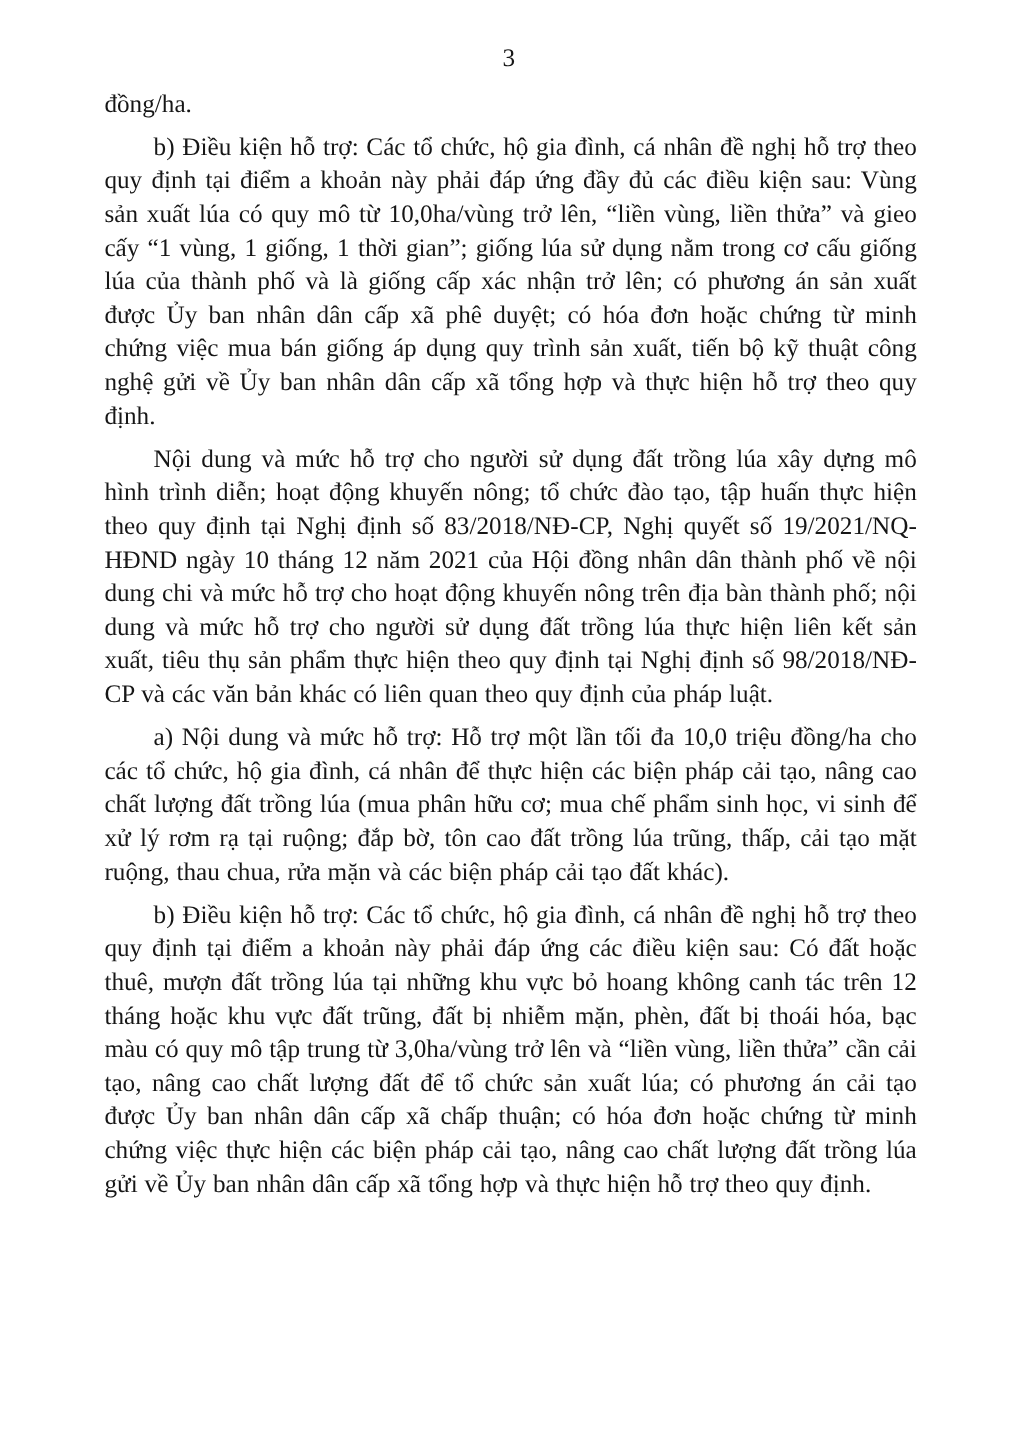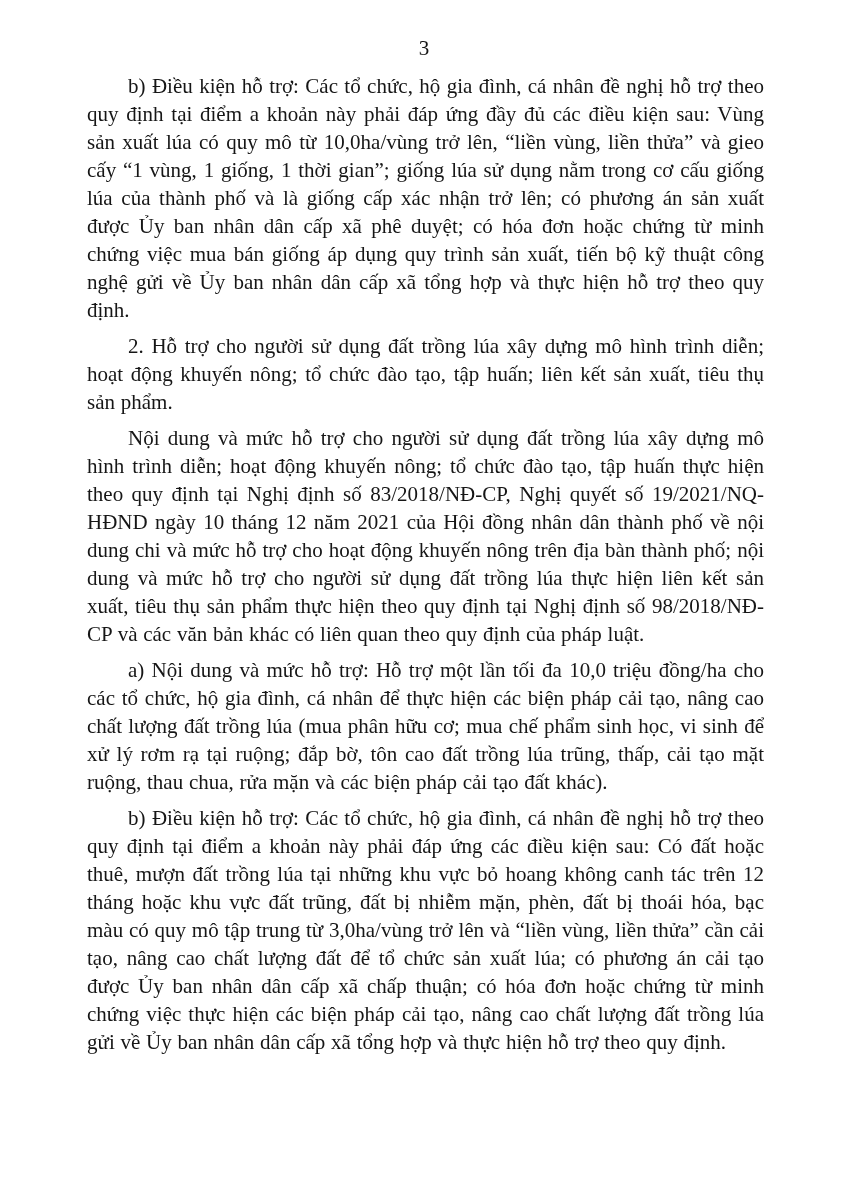--- a/index.html
+++ b/index.html
@@ -47,24 +47,24 @@
     text-indent: 0;
   }
 </style>
 </head>
 <body>
 
 <div class="page">
   <div class="page-number">3</div>
 
   <div class="content">
+    <p class="para no-indent">đồng/ha.</p>
 
     <p class="para">b) Điều kiện hỗ trợ: Các tổ chức, hộ gia đình, cá nhân đề nghị hỗ trợ theo quy định tại điểm a khoản này phải đáp ứng đầy đủ các điều kiện sau: Vùng sản xuất lúa có quy mô từ 10,0ha/vùng trở lên, “liền vùng, liền thửa” và gieo cấy “1 vùng, 1 giống, 1 thời gian”; giống lúa sử dụng nằm trong cơ cấu giống lúa của thành phố và là giống cấp xác nhận trở lên; có phương án sản xuất được Ủy ban nhân dân cấp xã phê duyệt; có hóa đơn hoặc chứng từ minh chứng việc mua bán giống áp dụng quy trình sản xuất, tiến bộ kỹ thuật công nghệ gửi về Ủy ban nhân dân cấp xã tổng hợp và thực hiện hỗ trợ theo quy định.</p>
 
-    <p class="para">2. Hỗ trợ cho người sử dụng đất trồng lúa xây dựng mô hình trình diễn; hoạt động khuyến nông; tổ chức đào tạo, tập huấn; liên kết sản xuất, tiêu thụ sản phẩm.</p>
 
     <p class="para">Nội dung và mức hỗ trợ cho người sử dụng đất trồng lúa xây dựng mô hình trình diễn; hoạt động khuyến nông; tổ chức đào tạo, tập huấn thực hiện theo quy định tại Nghị định số 83/2018/NĐ-CP, Nghị quyết số 19/2021/NQ-HĐND ngày 10 tháng 12 năm 2021 của Hội đồng nhân dân thành phố về nội dung chi và mức hỗ trợ cho hoạt động khuyến nông trên địa bàn thành phố; nội dung và mức hỗ trợ cho người sử dụng đất trồng lúa thực hiện liên kết sản xuất, tiêu thụ sản phẩm thực hiện theo quy định tại Nghị định số 98/2018/NĐ-CP và các văn bản khác có liên quan theo quy định của pháp luật.</p>
 
 
     <p class="para">a) Nội dung và mức hỗ trợ: Hỗ trợ một lần tối đa 10,0 triệu đồng/ha cho các tổ chức, hộ gia đình, cá nhân để thực hiện các biện pháp cải tạo, nâng cao chất lượng đất trồng lúa (mua phân hữu cơ; mua chế phẩm sinh học, vi sinh để xử lý rơm rạ tại ruộng; đắp bờ, tôn cao đất trồng lúa trũng, thấp, cải tạo mặt ruộng, thau chua, rửa mặn và các biện pháp cải tạo đất khác).</p>
 
     <p class="para">b) Điều kiện hỗ trợ: Các tổ chức, hộ gia đình, cá nhân đề nghị hỗ trợ theo quy định tại điểm a khoản này phải đáp ứng các điều kiện sau: Có đất hoặc thuê, mượn đất trồng lúa tại những khu vực bỏ hoang không canh tác trên 12 tháng hoặc khu vực đất trũng, đất bị nhiễm mặn, phèn, đất bị thoái hóa, bạc màu có quy mô tập trung từ 3,0ha/vùng trở lên và “liền vùng, liền thửa” cần cải tạo, nâng cao chất lượng đất để tổ chức sản xuất lúa; có phương án cải tạo được Ủy ban nhân dân cấp xã chấp thuận; có hóa đơn hoặc chứng từ minh chứng việc thực hiện các biện pháp cải tạo, nâng cao chất lượng đất trồng lúa gửi về Ủy ban nhân dân cấp xã tổng hợp và thực hiện hỗ trợ theo quy định.</p>
   </div>
 </div>
 

